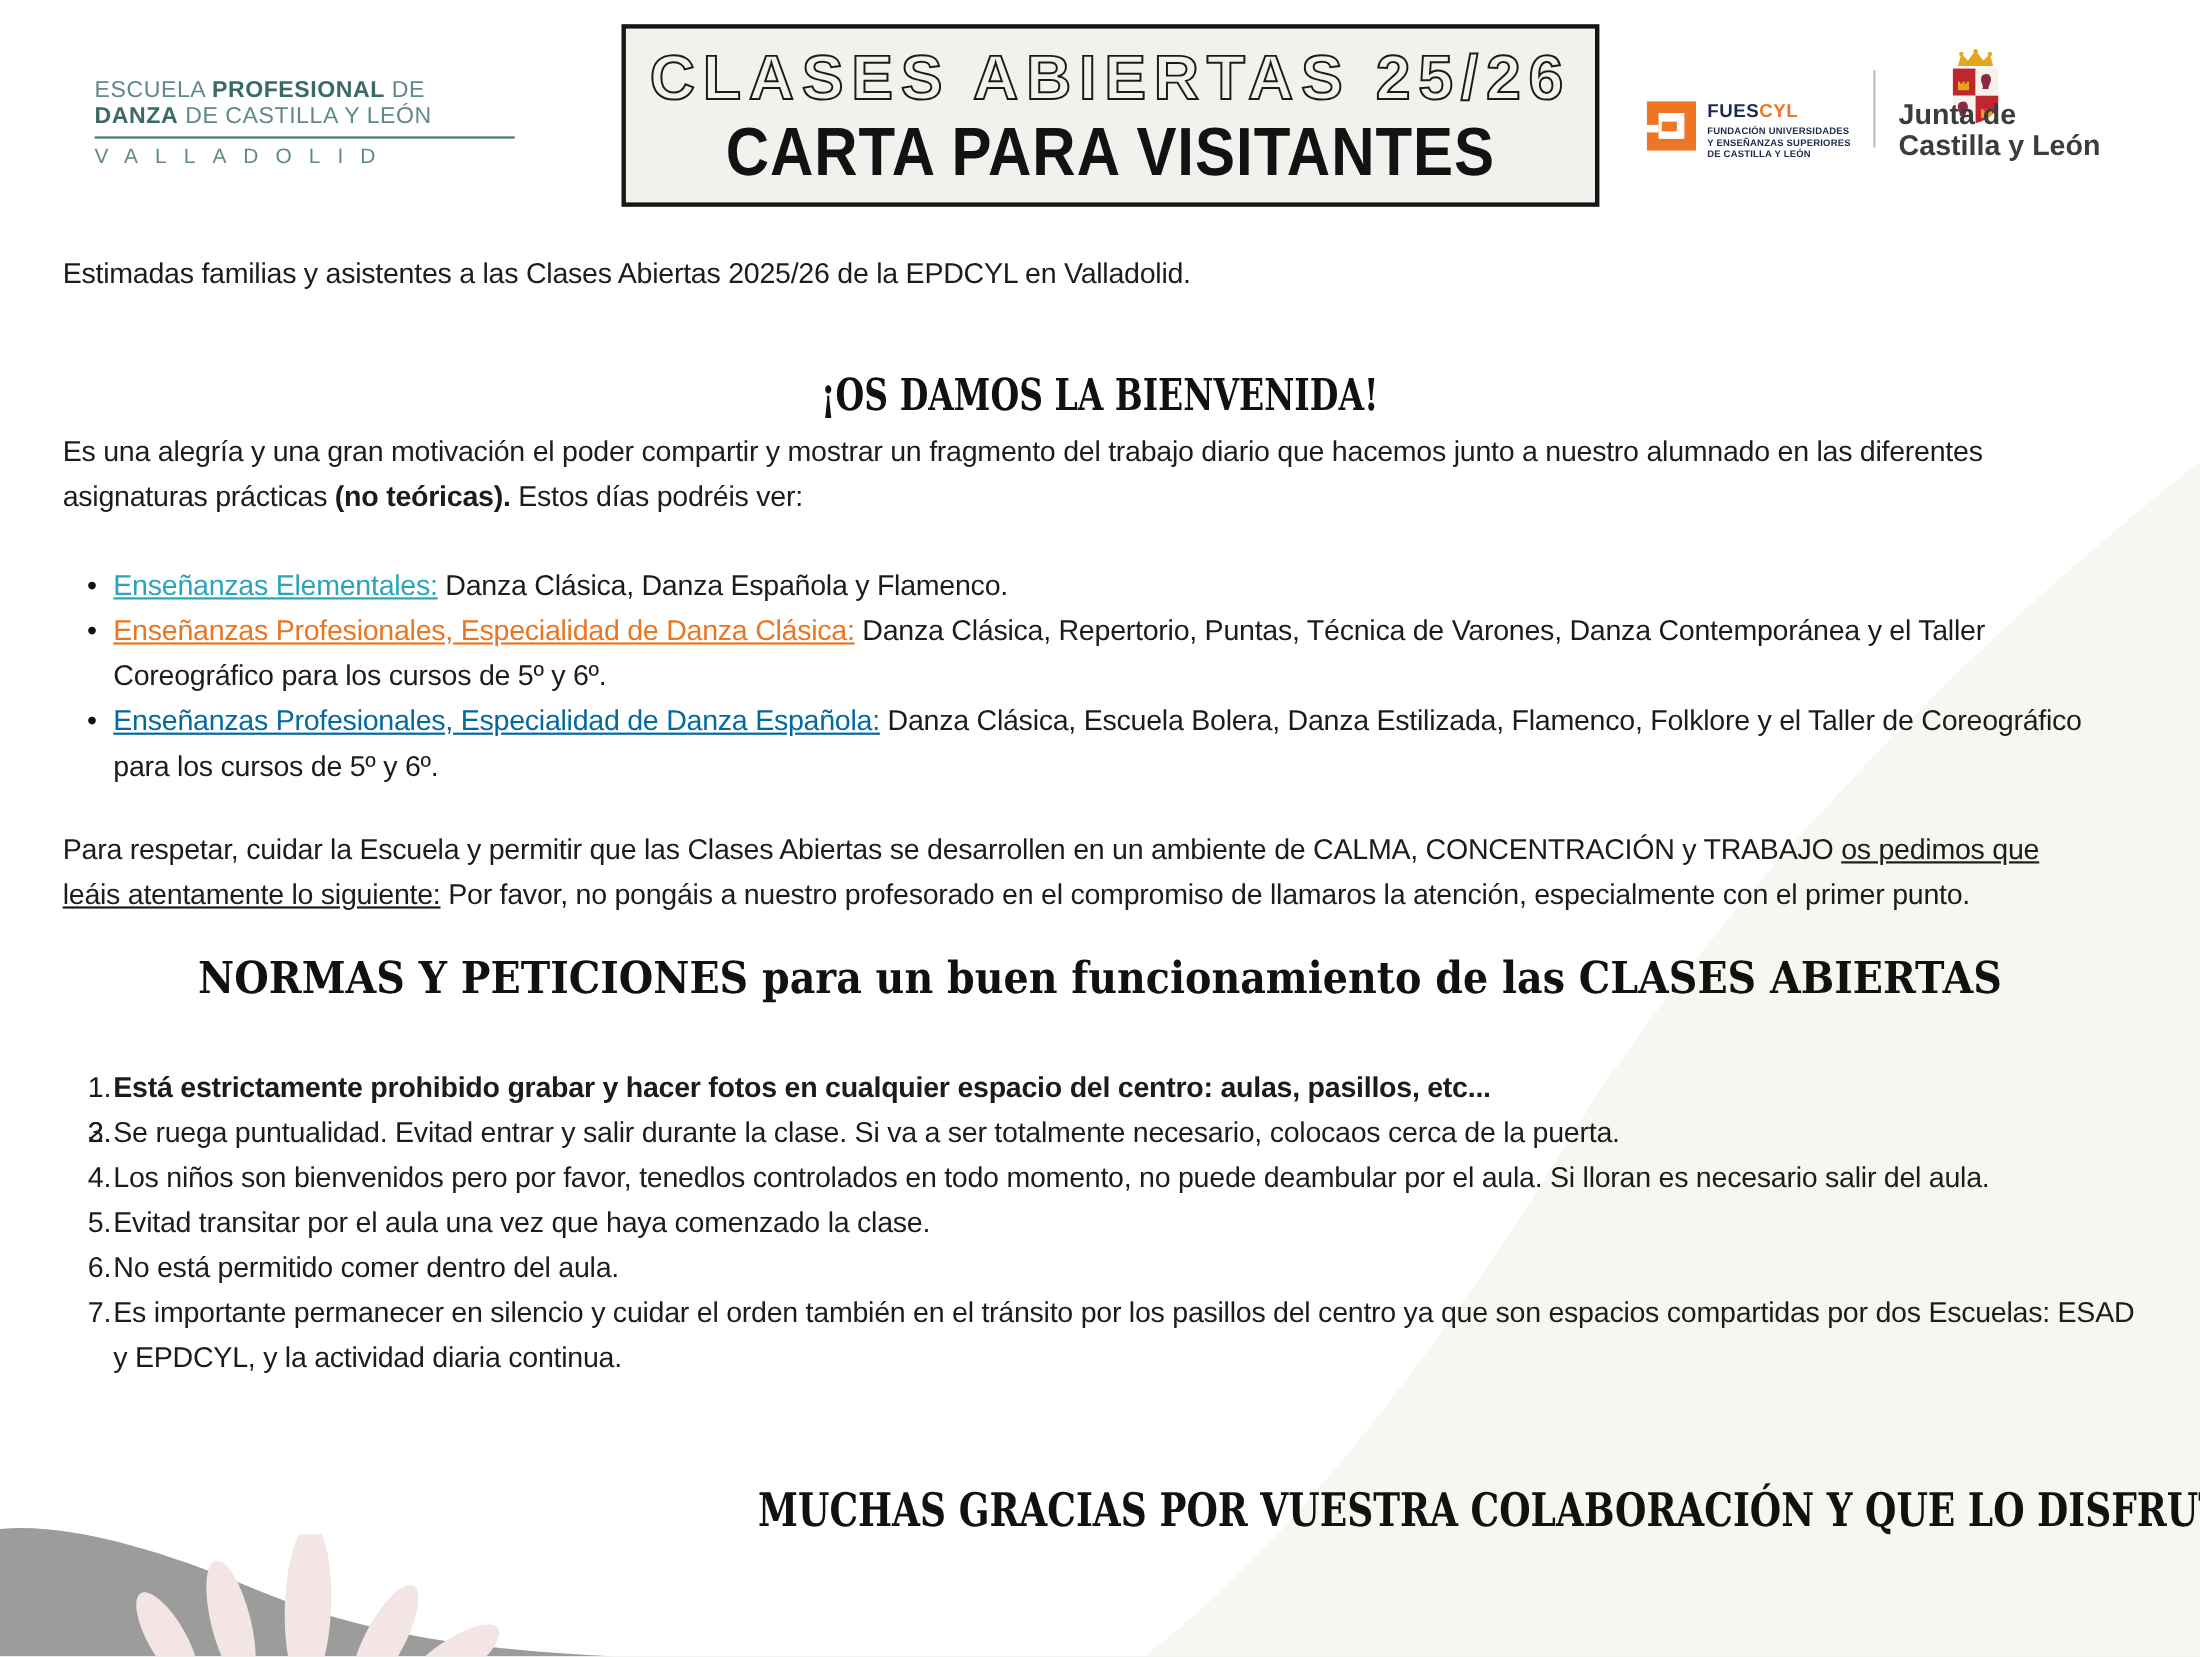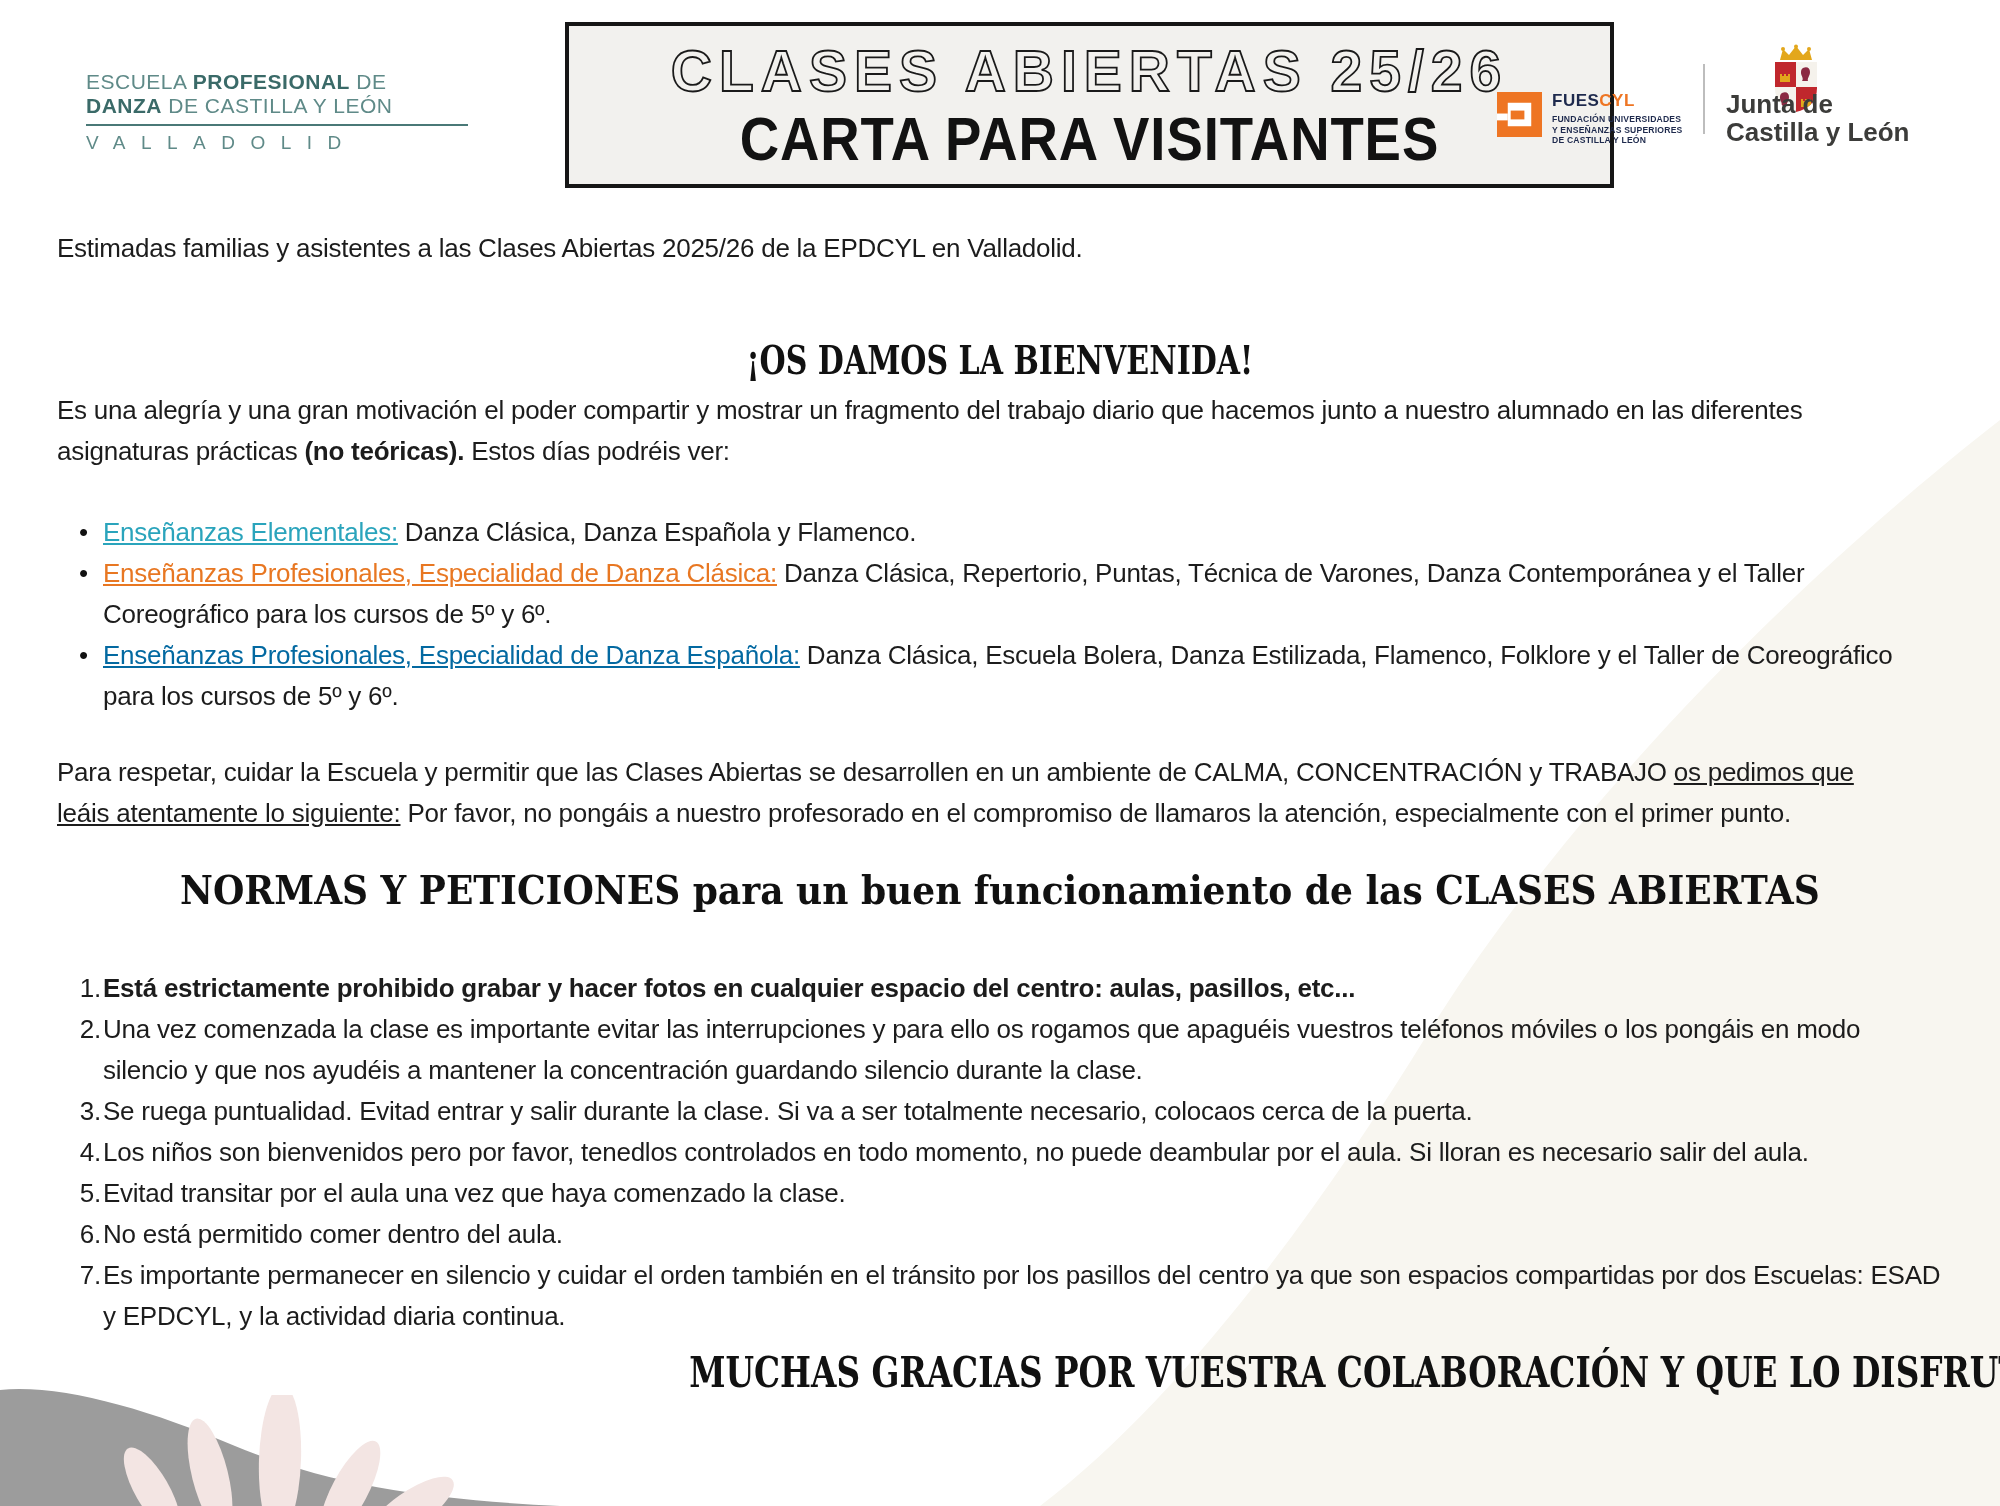--- a/index.html
+++ b/index.html
@@ -7,21 +7,21 @@
         font-family:"Liberation Sans",sans-serif;color:#1c1c1c;}
   
   .deco{position:absolute;pointer-events:none;}
   
   .school-logo{position:absolute;left:86px;top:70px;line-height:1.12;}
   .school-logo .l1,.school-logo .l2{font-size:21px;letter-spacing:.5px;color:#5f8a88;white-space:nowrap;}
   .school-logo b{color:#3a6a68;font-weight:700;}
   .school-logo .rule{width:382px;height:2px;background:#4a7977;margin:7px 0 6px 0;}
   .school-logo .city{font-size:19px;letter-spacing:15.5px;color:#5f8a88;font-weight:400;}
   
-  .title-box{position:absolute;left:565px;top:22px;width:1049px;height:166px;box-sizing:border-box;
+  .title-box{position:absolute;left:565px;top:22px;width:889px;height:166px;box-sizing:border-box;
              background:#f2f1ee;border:4px solid #161616;display:flex;flex-direction:column;
              align-items:center;justify-content:center;}
   .title-outline{font-family:"Liberation Sans",sans-serif;font-weight:700;font-size:57px;
              letter-spacing:7px;color:#f2f1ee;-webkit-text-stroke:1.8px #1a1a1a;
              white-space:nowrap;line-height:1;margin-top:2px;}
   .title-solid{font-family:"Liberation Sans",sans-serif;font-weight:700;font-size:62px;color:#121212;
              white-space:nowrap;line-height:1;margin-top:8px;letter-spacing:1px;
              display:inline-block;transform:scaleX(.88);transform-origin:center;}
   
   .fuescyl{position:absolute;left:1497px;top:92px;display:flex;}
@@ -149,21 +149,21 @@
   <div class="bodytxt" style="top:752px;">
     <span>Para respetar, cuidar la Escuela y permitir que las Clases Abiertas se desarrollen en un ambiente de CALMA, CONCENTRACIÓN y TRABAJO </span><span class="uline">os pedimos que leáis atentamente lo siguiente:</span><span> Por favor, no pongáis a nuestro profesorado en el compromiso de llamaros la atención, especialmente con el primer punto.</span>
   </div>
 
   <div class="serif-head" style="left:0;top:870px;width:2000px;font-size:40px;">
     <span style="transform:scaleX(.9);">NORMAS Y PETICIONES para un buen funcionamiento de las CLASES ABIERTAS</span>
   </div>
 
   <ol class="rules bodytxt" style="top:968px;">
     <li><span class="num">1.</span><span class="b">Está estrictamente prohibido grabar y hacer fotos en cualquier espacio del centro: aulas, pasillos, etc...</span></li>
-    <li><span class="num">2.</span><span>Una vez comenzada la clase es importante evitar las interrupciones y para ello os rogamos que apaguéis vuestros teléfonos móviles o los pongáis en modo silencio y que nos ayudéis a mantener la concentración guardando silencio durante la clase.</span></li>
+    <li><span class="num">2.</span></li>
     <li><span class="num">3.</span><span>Se ruega puntualidad. Evitad entrar y salir durante la clase. Si va a ser totalmente necesario, colocaos cerca de la puerta.</span></li>
     <li><span class="num">4.</span><span>Los niños son bienvenidos pero por favor, tenedlos controlados en todo momento, no puede deambular por el aula. Si lloran es necesario salir del aula.</span></li>
     <li><span class="num">5.</span><span>Evitad transitar por el aula una vez que haya comenzado la clase.</span></li>
     <li><span class="num">6.</span><span>No está permitido comer dentro del aula.</span></li>
     <li><span class="num">7.</span><span>Es importante permanecer en silencio y cuidar el orden también en el tránsito por los pasillos del centro ya que son espacios compartidas por dos Escuelas: ESAD y EPDCYL, y la actividad diaria continua.</span></li>
   </ol>
 
   <div class="serif-head" style="left:488px;top:1352px;width:1512px;font-size:42px;">
     <span style="transform:scaleX(.78);">MUCHAS GRACIAS POR VUESTRA COLABORACIÓN Y QUE LO DISFRUTÉIS!!</span>
   </div>

